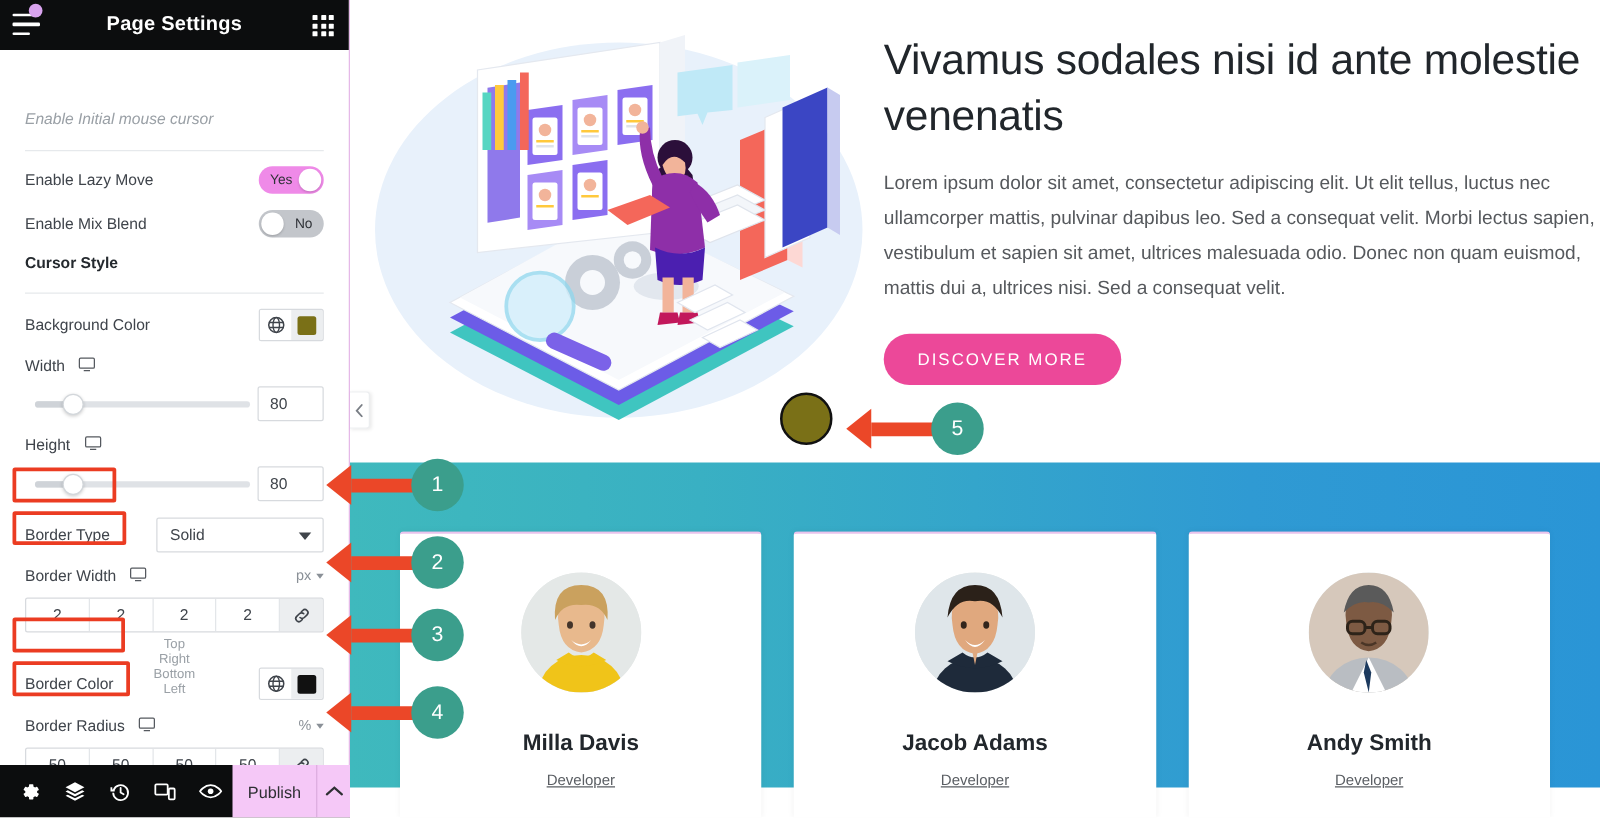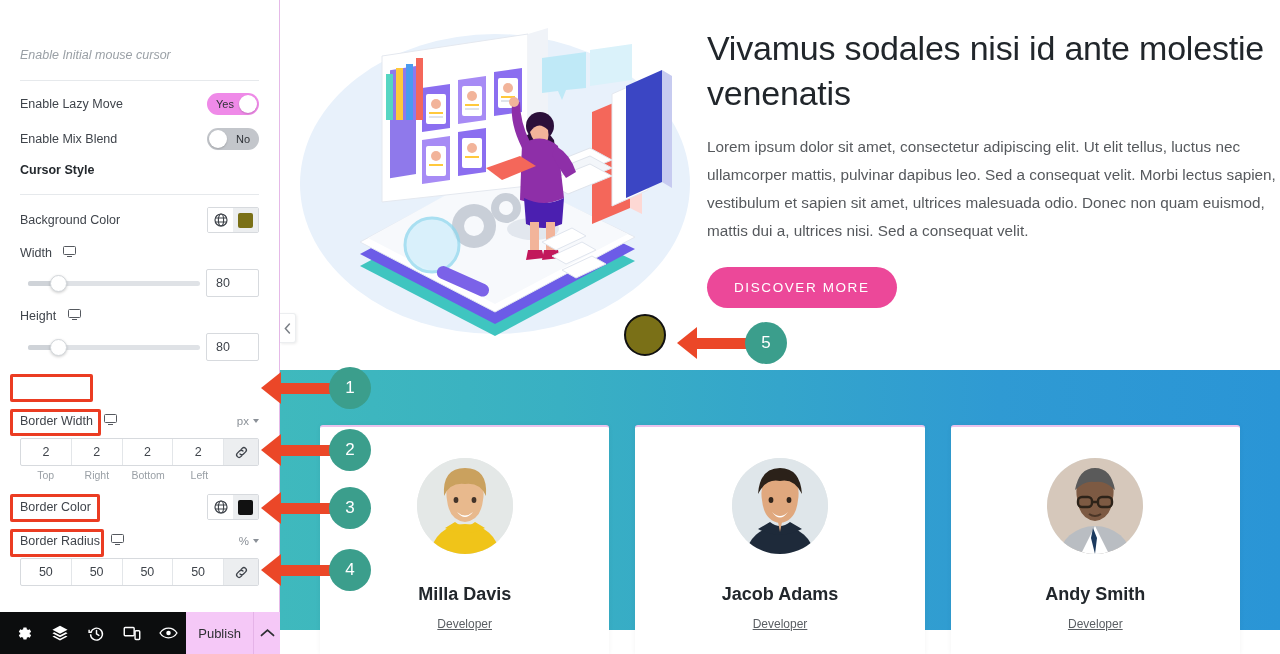--- a/index.html
+++ b/index.html
@@ -143,21 +143,21 @@
   .dims { position: absolute; left: 20px; right: 20px; }
   .dims .fields { display: flex; height: 28px; border: 1px solid #d7dade; border-radius: 2px; overflow: hidden; background: #fff; }
   .dims .f {
     flex: 1; display: flex; align-items: center; justify-content: center;
     font-size: 12.5px; color: #3f444b; border-right: 1px solid #e3e6e9; cursor: text;
   }
   .dims .link {
     width: 34px; display: flex; align-items: center; justify-content: center;
     background: #eceef0; cursor: pointer;
   }
-  .dims .caps { display: flex; margin-top: 3px; }
+  .dims .caps { display: flex; margin-top: 3px; flex-direction: column; }
   .dims .caps span { flex: 1; text-align: center; font-size: 10.5px; color: #9aa0a6; }
   .dims .caps span:last-child { width: 34px; flex: 0 0 34px; }
 
   
   .hl {
     position: absolute; border: 3px solid #eb3c22; border-radius: 2px;
     pointer-events: none; z-index: 40;
   }
 
   
@@ -432,20 +432,40 @@
           <div class="card-name">Andy Smith</div>
           <div class="card-role">Developer</div>
         </div>
 
       </div>
     </div>
   </div>
 
   <div class="panel">
 
+    <div class="panel-header">
+      <div class="hamburger">
+        <i></i>
+          <i></i>
+          <i></i>
+      </div>
+      <div class="notif-dot"></div>
+      <div class="panel-title">Page Settings</div>
+      <div class="grid-icon">
+        <i></i>
+          <i></i>
+          <i></i>
+          <i></i>
+          <i></i>
+          <i></i>
+          <i></i>
+          <i></i>
+          <i></i>
+      </div>
+    </div>
 
     <div class="panel-body">
 
       <div class="ctl-row" style="top:48px;">
         <span class="ctl-label muted-it">Enable Initial mouse cursor</span>
       </div>
       <div class="divider" style="top:80px;"></div>
 
       <div class="ctl-row" style="top:93px;">
         <span class="ctl-label">Enable Lazy Move</span>
@@ -505,20 +525,27 @@
         </span>
       </div>
       <div class="slider-row" style="top:333px;">
         <span class="slider">
           <span class="fill"></span>
           <span class="thumb"></span>
         </span>
         <span class="numbox">80</span>
       </div>
 
+      <div class="ctl-row" style="top:374px;">
+        <span class="ctl-label">Border Type</span>
+        <span class="select">
+          <span>Solid</span>
+          <span class="caret"></span>
+        </span>
+      </div>
 
       <div class="ctl-row" style="top:414px;">
         <span class="ctl-label">
           <span>Border Width</span>
           <span class="mon" style="margin-left:8px"><span class="scr"></span><span class="std"></span></span>
         </span>
         <span class="unit">
           <span>px</span>
           <span class="chev"></span>
         </span>

